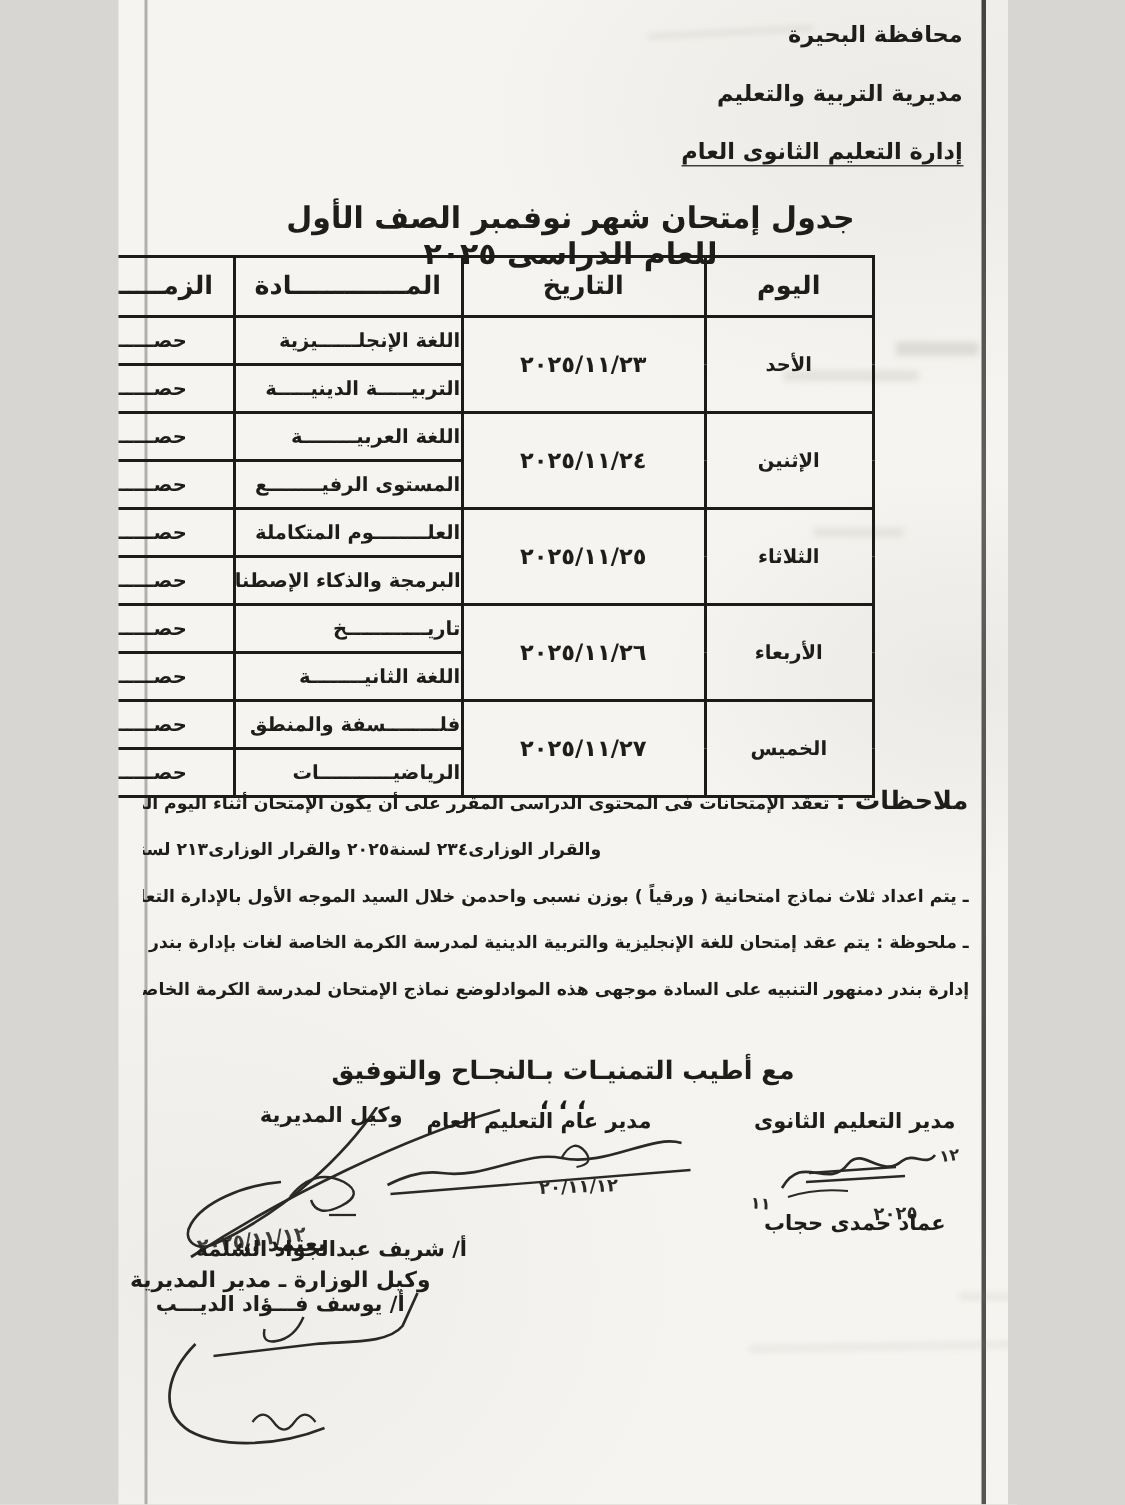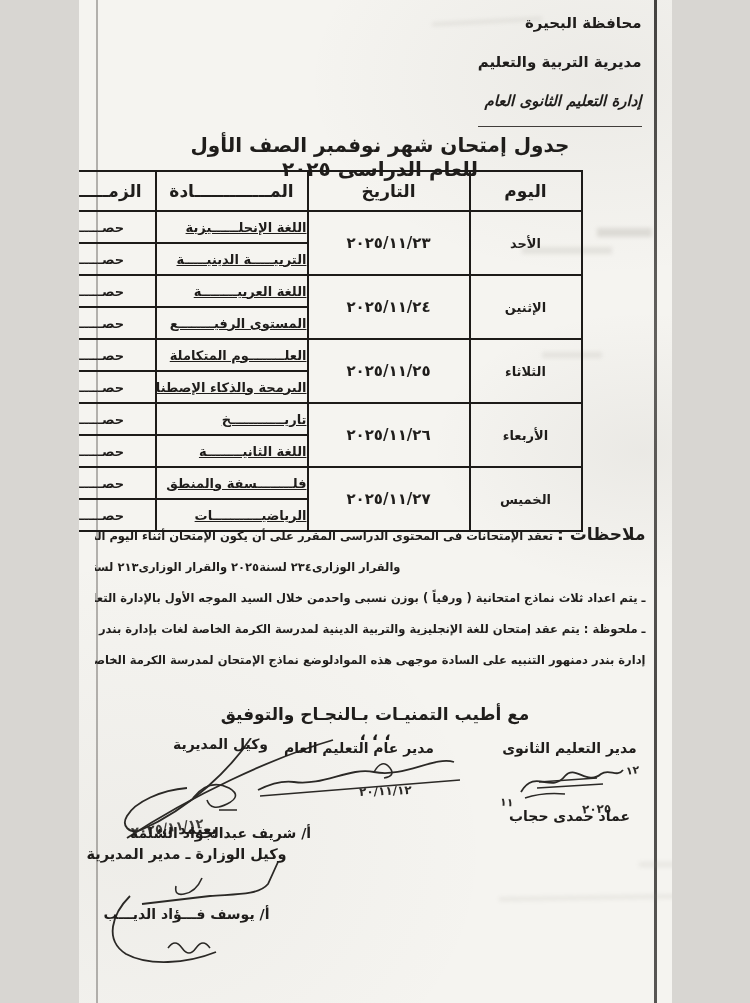--- a/index.html
+++ b/index.html
@@ -25,33 +25,33 @@
   .n1{top:20px;right:130px;width:110px;height:3px;opacity:.18;transform:rotate(-3deg);}
   .n2{top:228px;right:20px;width:55px;height:9px;opacity:.22;}
   .n3{top:247px;right:60px;width:90px;height:7px;opacity:.16;}
   .n4{top:352px;right:70px;width:60px;height:6px;opacity:.14;}
   .n5{top:895px;left:420px;width:260px;height:4px;opacity:.13;transform:rotate(-1deg);}
   .n6{top:862px;left:560px;width:130px;height:5px;opacity:.12;}
 
   
   .doc-header{position:absolute;top:16px;right:30px;text-align:right;font-size:15px;line-height:1;}
   .doc-header .hline{margin-bottom:24px;}
-  .doc-header .hline.underlined{border-bottom:1.6px solid #403d3a;padding-bottom:17px;font-style:italic;}
+  .doc-header .hline.underlined{border-bottom:1.6px solid #403d3a;padding-bottom:1px;}
 
   
   .doc-title{position:absolute;top:133px;right:95px;left:105px;text-align:center;font-size:20px;letter-spacing:.2px;}
 
   
   table.exam{position:absolute;top:170px;right:89px;width:572px;border-collapse:collapse;table-layout:fixed;}
   table.exam th,table.exam td{border:2px solid #1d1b19;padding:0;}
   table.exam thead th{height:38px;font-size:17px;text-align:center;}
   col.c-day{width:112px;}col.c-date{width:162px;}col.c-subj{width:152px;}col.c-time{width:146px;}
   td.day-cell{font-size:13px;text-align:center;vertical-align:middle;}
   td.date-cell{font-size:15px;text-align:center;vertical-align:middle;}
-  td.subject-cell{height:30px;font-size:13px;text-align:right;padding:0 6px 0 2px;white-space:nowrap;overflow:hidden;text-decoration:underline;}
+  td.subject-cell{height:30px;font-size:13px;text-align:right;padding:0 6px 0 2px;white-space:nowrap;overflow:hidden;}
   td.time-cell{height:30px;font-size:13px;text-align:center;white-space:nowrap;overflow:hidden;}
 
   
   .notes{position:absolute;top:524px;right:26px;left:16px;text-align:right;font-size:11.5px;}
   .notes .nline{margin-bottom:10px;white-space:nowrap;overflow:hidden;line-height:21px;}
   .notes .label{font-size:17px;}
   .notes .nline.indent{margin-left:0;margin-right:0;padding-right:245px;}
 
   
   .closing{position:absolute;top:704px;right:140px;left:140px;text-align:center;font-size:17px;}
@@ -75,21 +75,21 @@
   .sig-left svg{position:absolute;top:2px;left:0;z-index:1;}
   .sig-left .sig-title{margin-bottom:0;}
   .sig-left .sig-name{margin-top:73px;}
   .sl-date{top:84px;left:30px;font-size:13px;letter-spacing:1px;transform:rotate(-7deg);opacity:.9;}
 
   
   .approval{position:absolute;top:820px;right:340px;width:290px;text-align:center;}
   .approval .ap-label{font-size:15px;}
   .approval .ap-title{font-size:14.5px;margin-top:8px;position:relative;z-index:2;}
   .approval svg{position:absolute;top:36px;right:30px;z-index:1;}
-  .approval .sig-name{font-size:14px;margin-top:44px;position:relative;z-index:2;}
+  .approval .sig-name{font-size:14px;position:relative;z-index:2;}
   .approval .ap-date{font-size:15px;margin-top:6px;position:relative;z-index:2;letter-spacing:2px;}
 </style>
 </head>
 <body>
 
 <div class="page">
 
   <div class="border-right"></div>
   <div class="border-left"></div>
   <div class="noise n1"></div>

